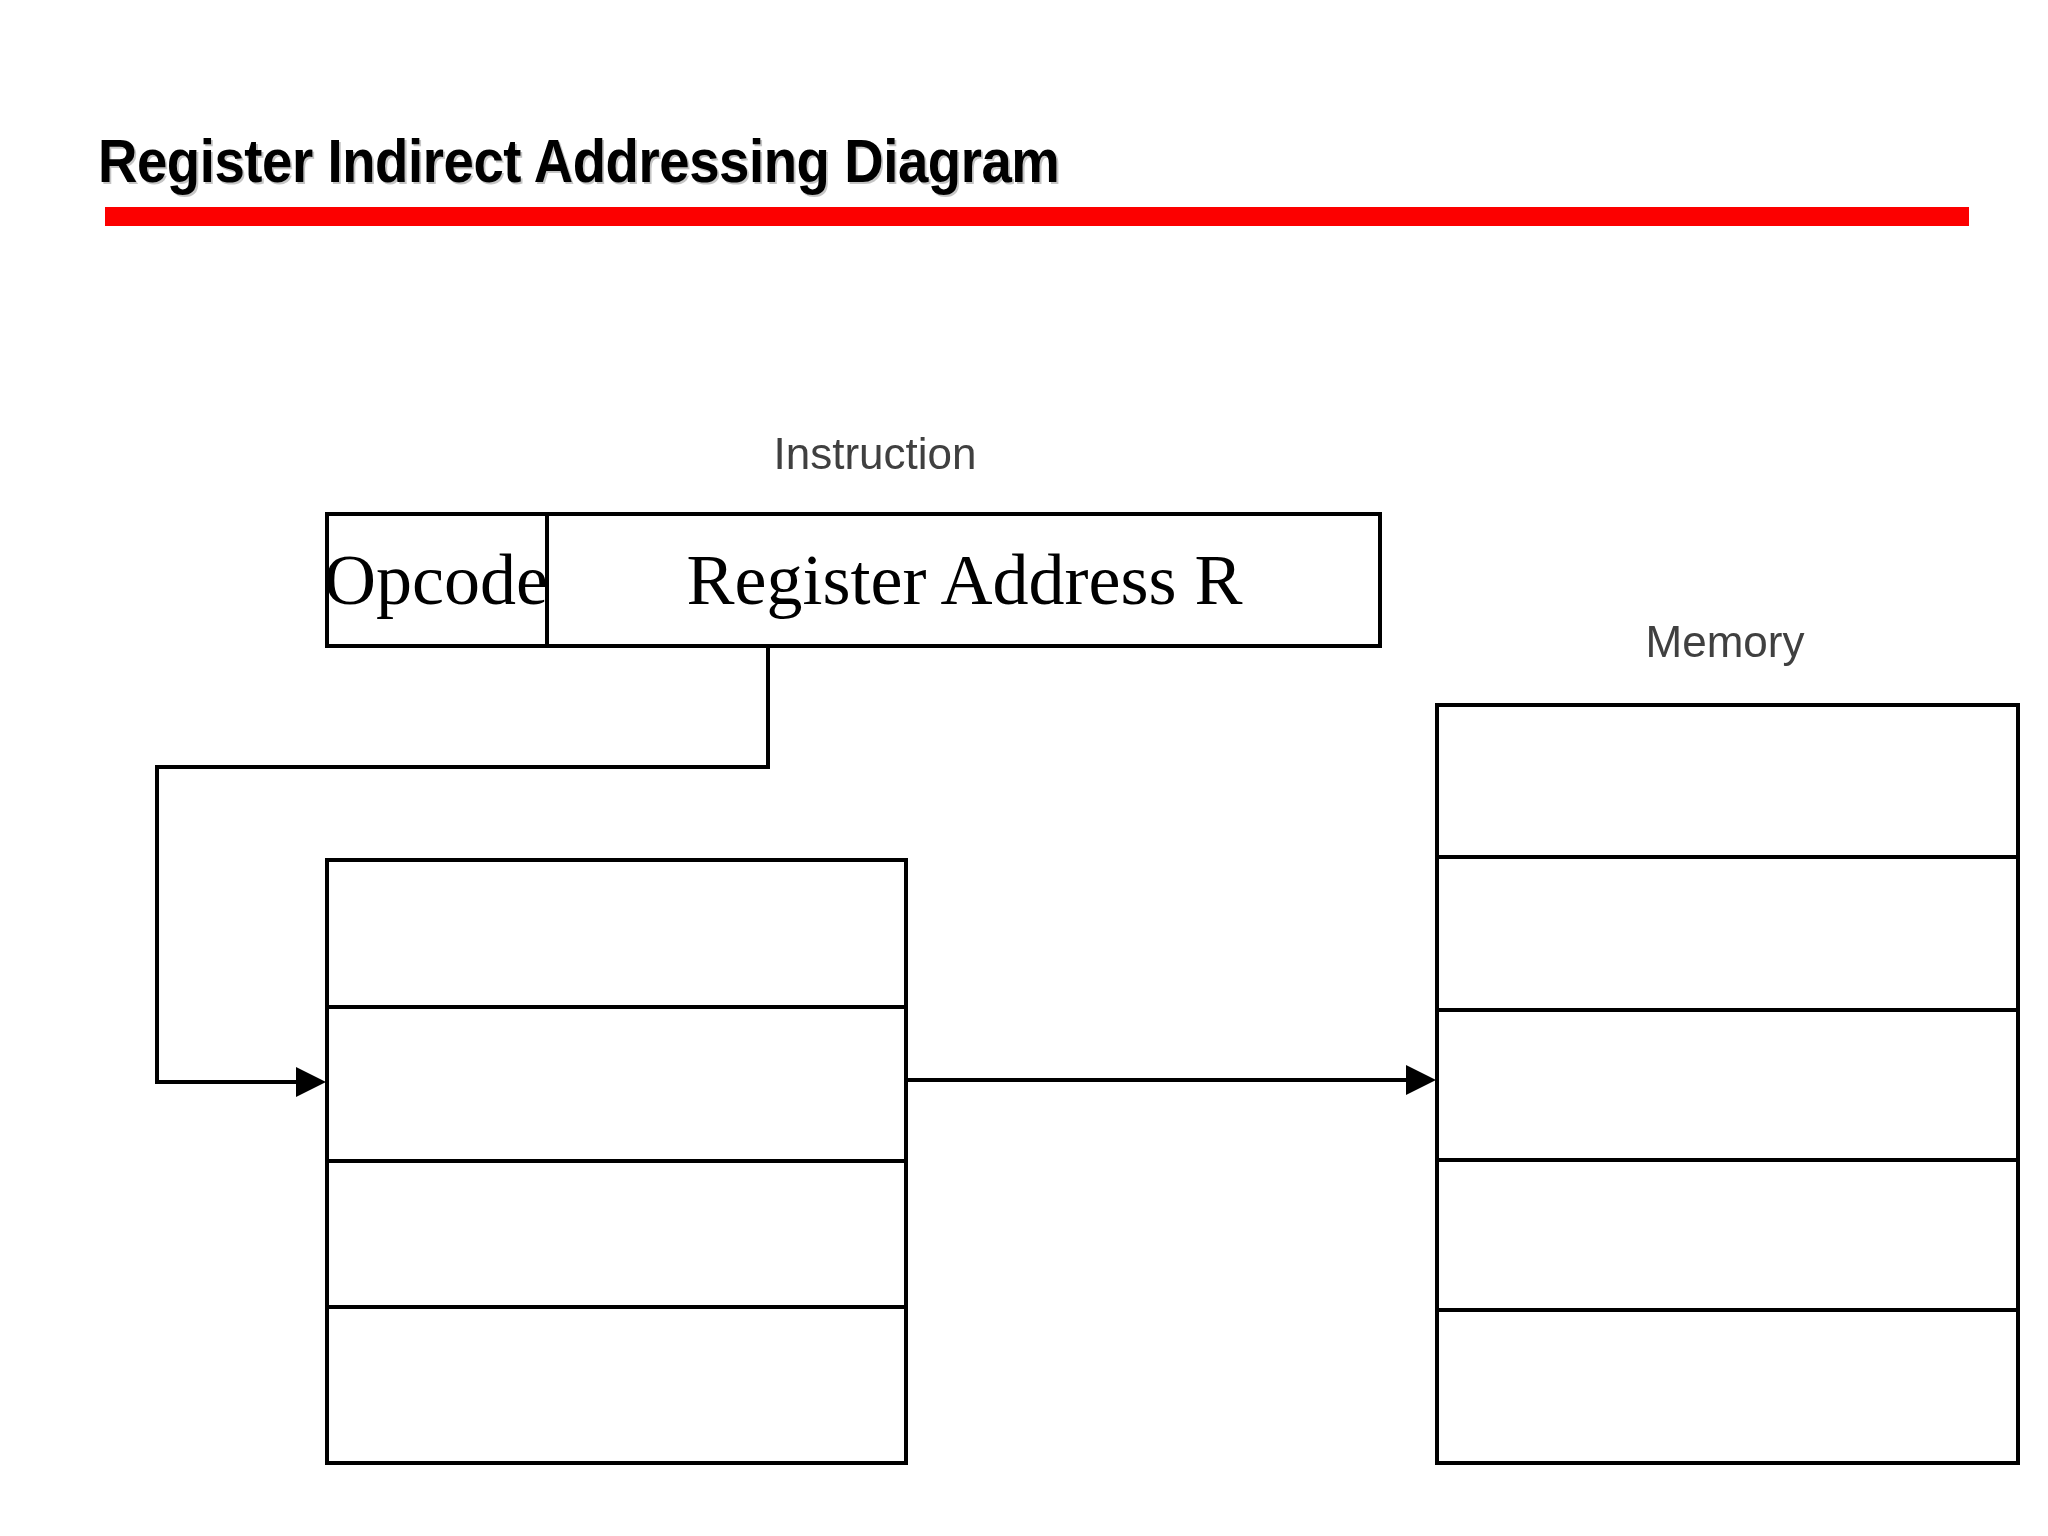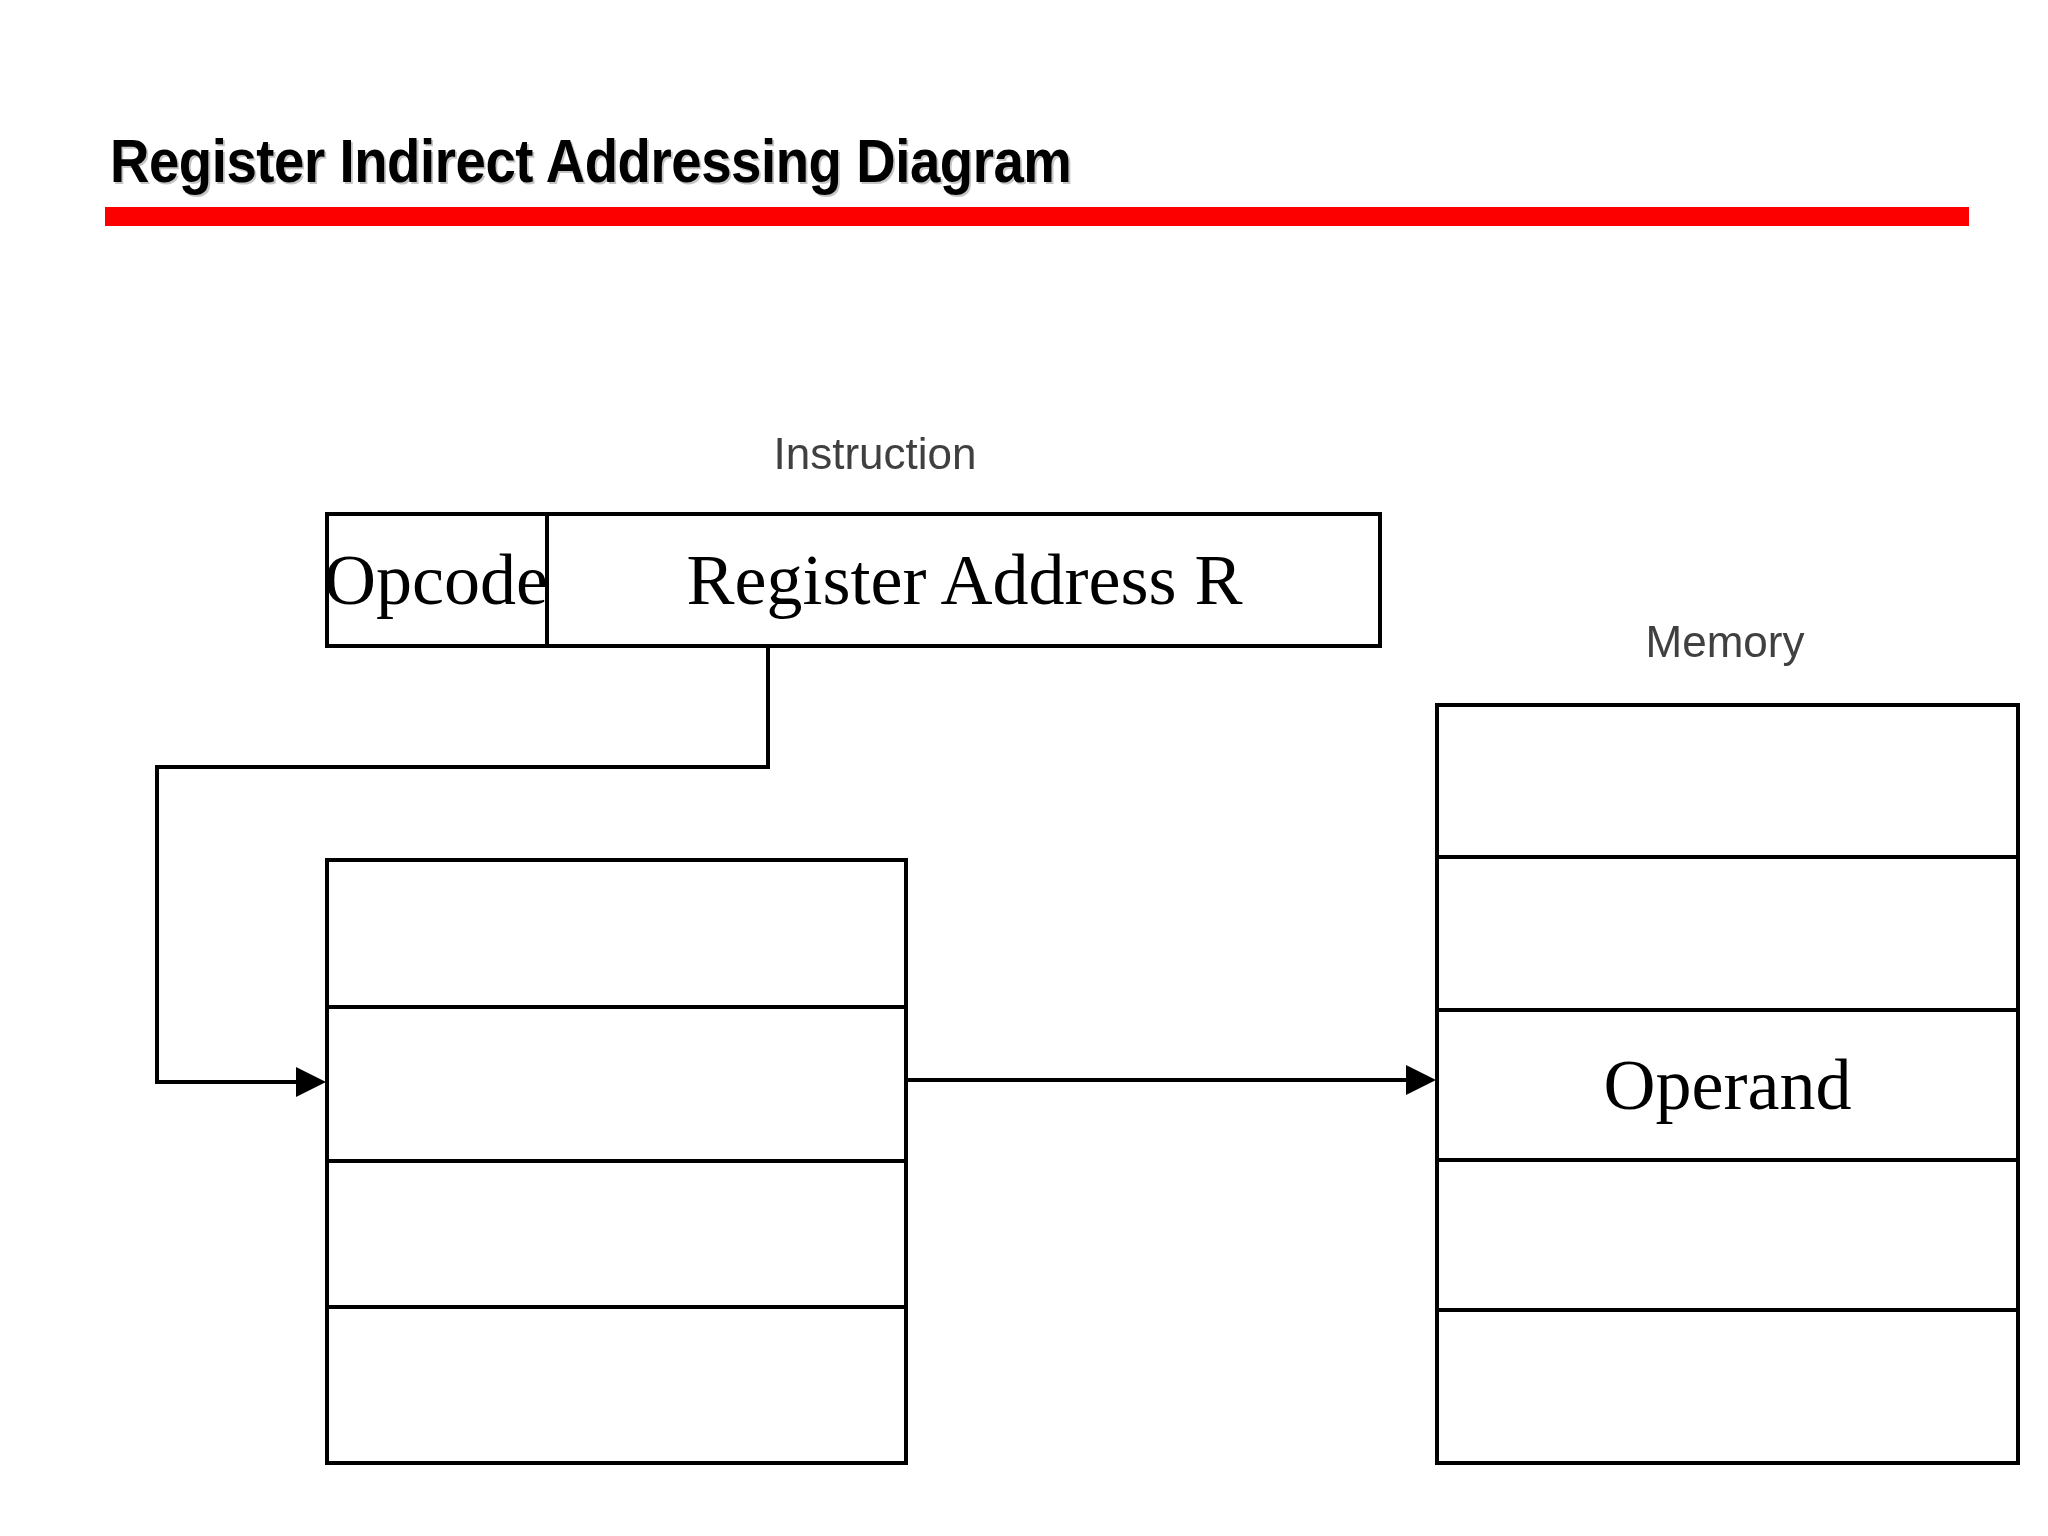--- a/index.html
+++ b/index.html
@@ -12,21 +12,21 @@
     width: 2048px;
     height: 1536px;
     background: #ffffff;
     overflow: hidden;
     font-family: "Liberation Serif", serif;
   }
 
   
   #title-block {
     position: absolute;
-    left: 110px;
+    left: 98px;
     top: 130px;
     width: 1870px;
     height: 90px;
   }
   #slide-title {
     font-family: "Liberation Sans", sans-serif;
     font-weight: bold;
     font-size: 62px;
     letter-spacing: -0.5px;
     line-height: 1;
@@ -137,17 +137,16 @@
 
   <div class="dbox" style="left:1435px; top:703px; width:585px; height:762px;"></div>
 
   <div class="hline" style="left:1435px; top:855px; width:585px;"></div>
   <div class="hline" style="left:1435px; top:1008px; width:585px;"></div>
   <div class="hline" style="left:1435px; top:1158px; width:585px;"></div>
   <div class="hline" style="left:1435px; top:1308px; width:585px;"></div>
 
   <div class="cell" style="left:1439px; top:707px; width:577px; height:148px;"></div>
   <div class="cell" style="left:1439px; top:859px; width:577px; height:149px;"></div>
-  <div class="cell" style="left:1439px; top:1012px; width:577px; height:146px;">Operand</div>
   <div class="cell" style="left:1439px; top:1162px; width:577px; height:146px;"></div>
   <div class="cell" style="left:1439px; top:1312px; width:577px; height:149px;"></div>
 
 </div>
 
 </body></html>

